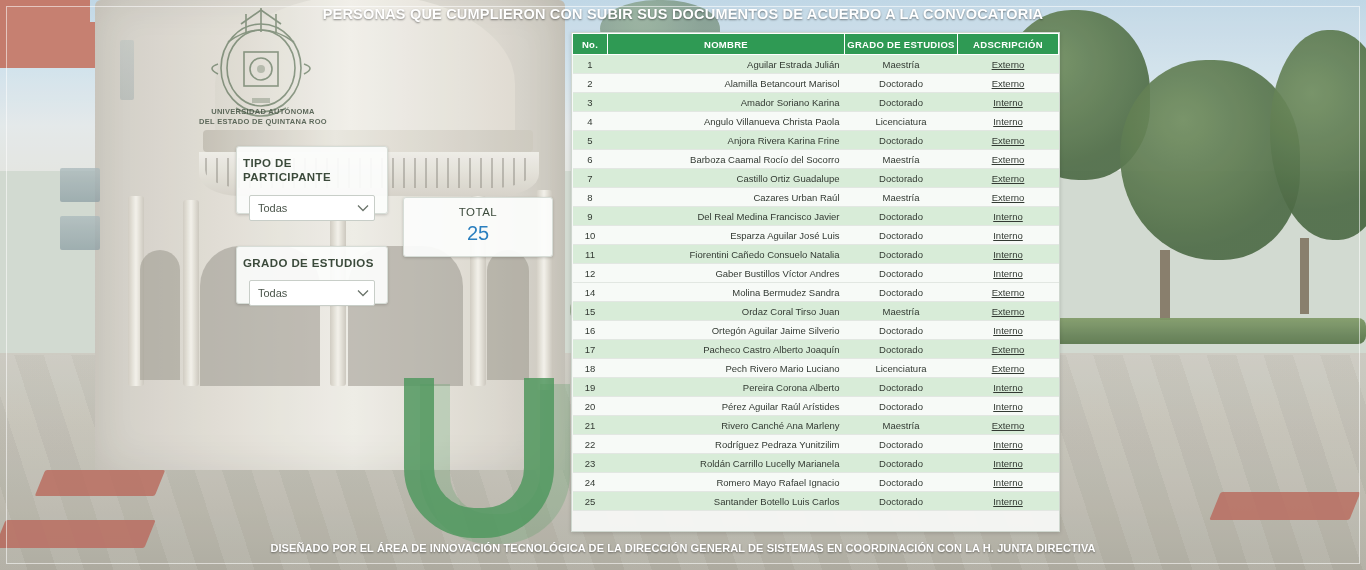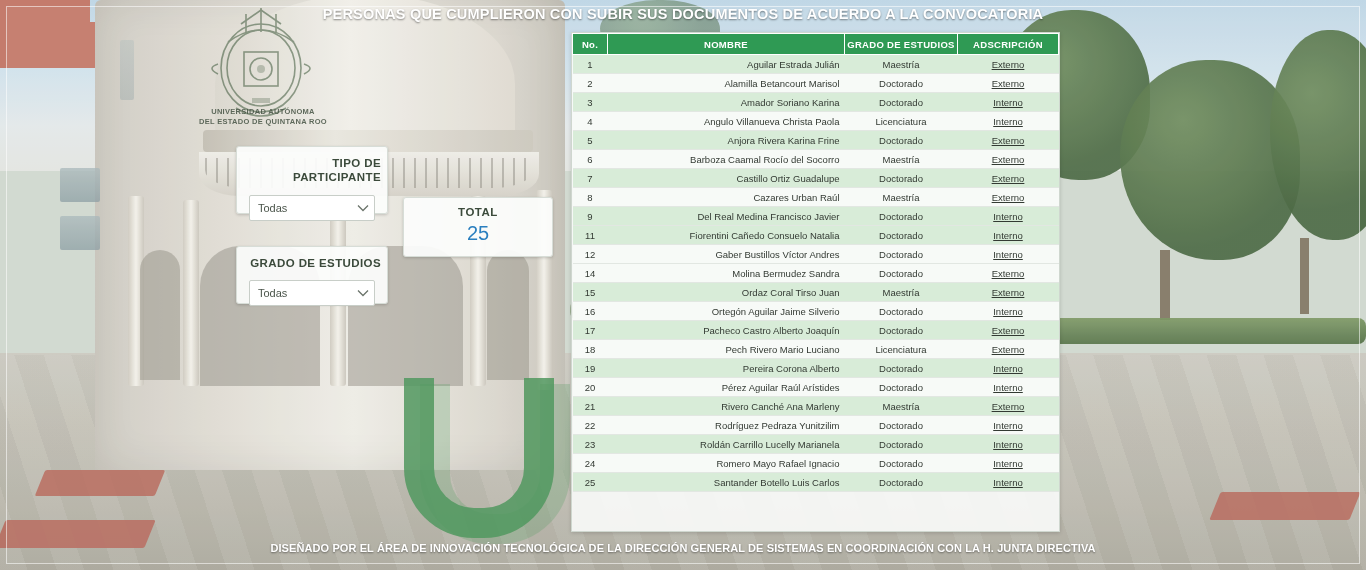--- a/index.html
+++ b/index.html
@@ -232,21 +232,21 @@
 
   
   .card {
     position: absolute;
     background: rgba(252,253,252,0.93);
     border: 1px solid #d7ddd7;
     border-radius: 3px;
     box-shadow: 0 1px 3px rgba(0,0,0,0.18);
   }
   .card-title {
-    text-align: right;
+    text-align: left;
     font-size: 11.5px;
     font-weight: bold;
     color: #3b4a3b;
     letter-spacing: .4px;
     line-height: 1.25;
     padding: 9px 6px 6px 6px;
   }
   .select-box {
     position: relative;
     margin: 4px 12px 12px 12px;
@@ -275,21 +275,21 @@
   #card-tipo { left: 236px; top: 146px; width: 150px; height: 66px; }
   #card-grado { left: 236px; top: 246px; width: 150px; height: 56px; }
 
   #card-total {
     left: 403px; top: 197px; width: 148px; height: 58px;
     background: rgba(252,253,252,0.93);
   }
   .total-label {
     text-align: center;
     font-size: 11.5px;
-    font-weight: bold;
+    font-weight: normal;
     color: #3b4a3b;
     letter-spacing: .5px;
     padding-top: 8px;
   }
   .total-value {
     text-align: center;
     font-size: 20px;
     color: #2a7fbf;
     padding-top: 4px;
     font-weight: normal;
@@ -515,20 +515,26 @@
                 <td class="c-nombre">Cazares Urban Raúl</td>
                 <td class="c-grado">Maestría</td>
                 <td class="c-adscr">Externo</td>
               </tr>
               <tr class="odd">
                 <td class="c-no">9</td>
                 <td class="c-nombre">Del Real Medina Francisco Javier</td>
                 <td class="c-grado">Doctorado</td>
                 <td class="c-adscr">Interno</td>
               </tr>
+              <tr class="even">
+                <td class="c-no">10</td>
+                <td class="c-nombre">Esparza Aguilar José Luis</td>
+                <td class="c-grado">Doctorado</td>
+                <td class="c-adscr">Interno</td>
+              </tr>
               <tr class="odd">
                 <td class="c-no">11</td>
                 <td class="c-nombre">Fiorentini Cañedo Consuelo Natalia</td>
                 <td class="c-grado">Doctorado</td>
                 <td class="c-adscr">Interno</td>
               </tr>
               <tr class="even">
                 <td class="c-no">12</td>
                 <td class="c-nombre">Gaber Bustillos Víctor Andres</td>
                 <td class="c-grado">Doctorado</td>

